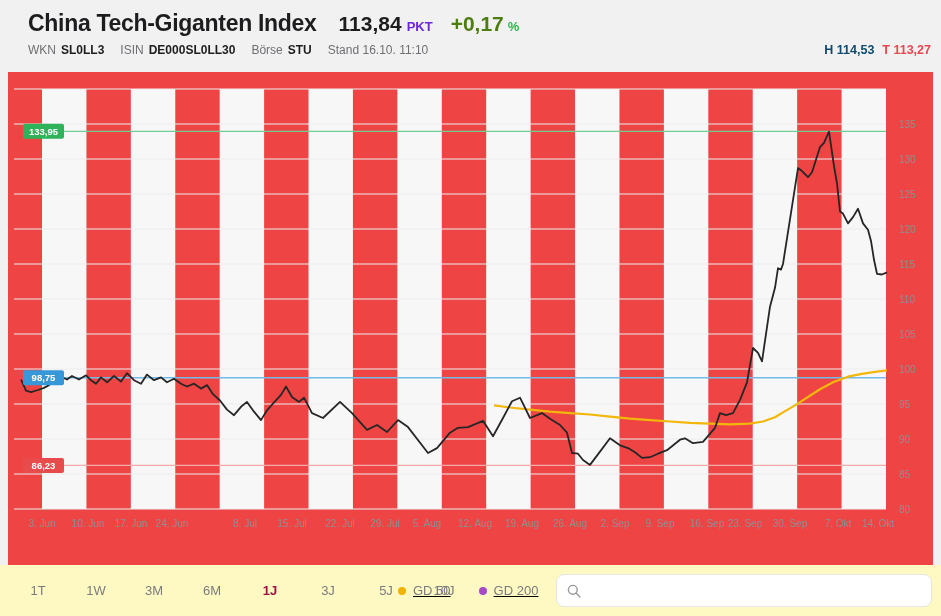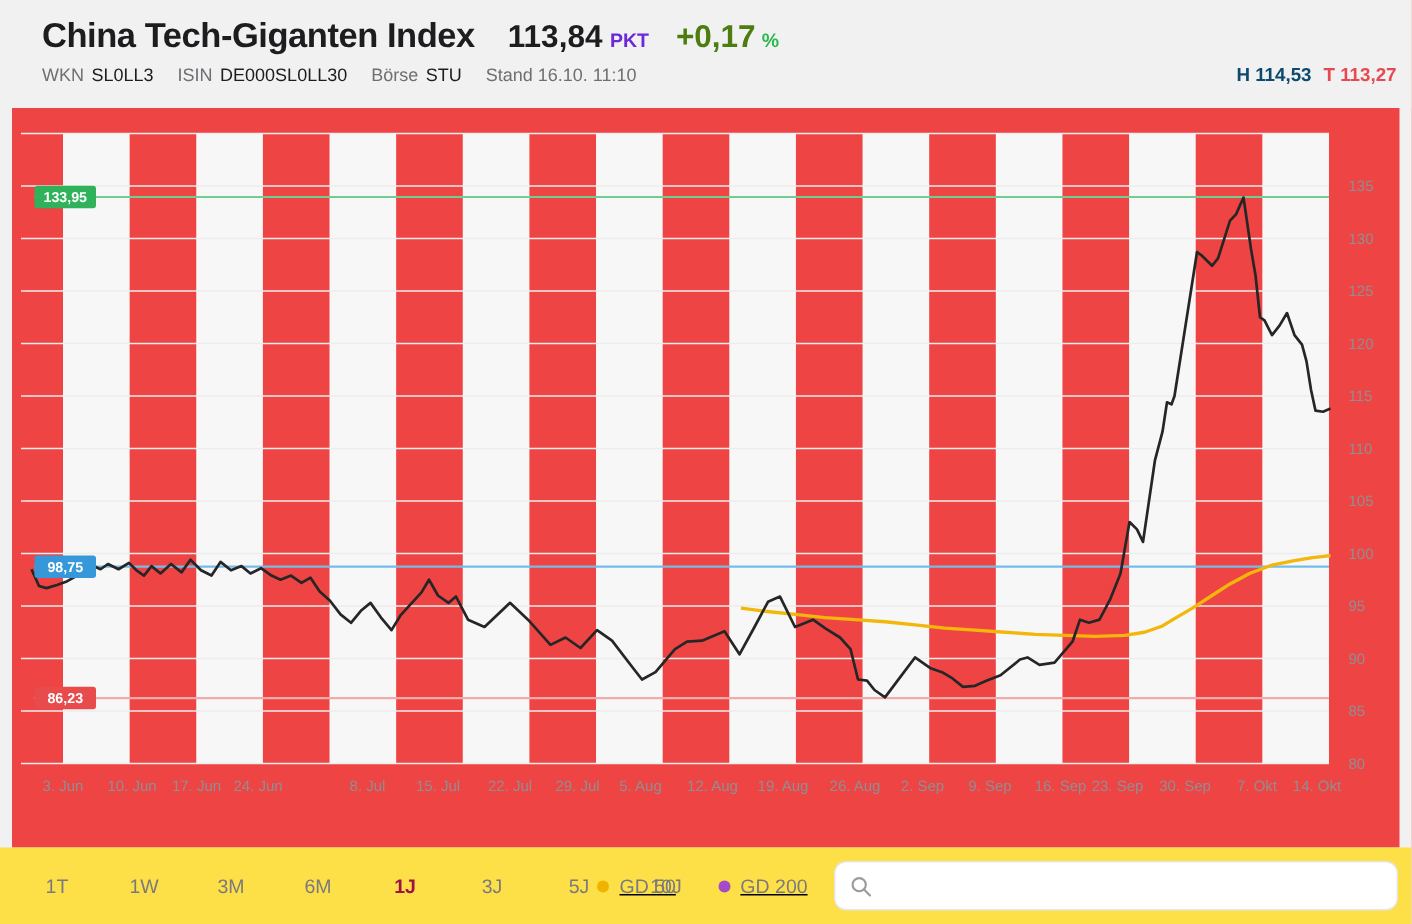--- a/index.html
+++ b/index.html
@@ -9,34 +9,34 @@
 
   
   .hdr { position:absolute; left:0; top:0; width:941px; height:72px; background:#f1f1f2; }
   .hdr-row1 { position:absolute; left:28px; top:10px; display:flex; align-items:baseline; }
   .ttl { font-size:23px; font-weight:700; color:#1d1d1f; letter-spacing:-0.3px; }
   .val { font-size:21px; font-weight:700; color:#1d1d1f; margin-left:22px; }
   .unit { font-size:13px; font-weight:700; color:#6d28d9; margin-left:5px; }
   .chg { font-size:21px; font-weight:700; color:#4d7c0f; margin-left:18px; }
   .chgu { font-size:13px; font-weight:700; color:#2db84c; margin-left:4px; }
   .hdr-row2 { position:absolute; left:28px; top:43px; font-size:12px; color:#6f6f73; display:flex; align-items:baseline; }
-  .hdr-row2 b { color:#1d1d1f; font-weight:400; margin-left:5px; }
+  .hdr-row2 b { color:#1d1d1f; font-weight:700; margin-left:5px; }
   .hdr-row2 .grp { margin-right:16px; }
   .hilo { position:absolute; right:10px; top:43px; font-size:12.5px; font-weight:700; }
   .hi { color:#0c4a6e; margin-right:8px;text-align:right; }
   .lo { color:#e8484f; }
 
   
   .card { position:absolute; left:8px; top:72px; width:925px; height:493px; background:#ef4444; }
   .card svg { display:block; }
   .axis-t { font-size:10px; fill:#8f8f93; }
   .reflabel { font-size:9.5px; font-weight:700; fill:#ffffff; }
 
   
-  .bar { position:absolute; left:0; top:565px; width:941px; height:51px; background:#fde047; }
+  .bar { position:absolute; left:0; top:565px; width:941px; height:51px; background:#fef9c3; }
   .ranges { position:absolute; left:24px; top:0; height:51px; display:flex; align-items:center; }
   .rbtn { border:none; background:transparent; font-family:inherit; font-size:13px; color:#7a7a7e;
           padding:6px 0; margin-right:30px; cursor:pointer; width:28px; text-align:center; }
   .rbtn.active { color:#9e1247; font-weight:700; }
   .legend { position:absolute; left:398px; top:0; height:51px; display:flex; align-items:center; }
   .litem { display:flex; align-items:center; margin-right:28px; cursor:pointer;text-decoration:underline; }
   .ldot { width:8px; height:8px; border-radius:50%; margin-right:7px; }
   .llab { font-size:13px; color:#7a7a7e; }
   .search { position:absolute; left:556px; right:9px; top:9px; height:33px; background:#ffffff;
             border:1px solid #e6e6e8; border-radius:8px; display:flex; align-items:center; padding:0 10px; }

